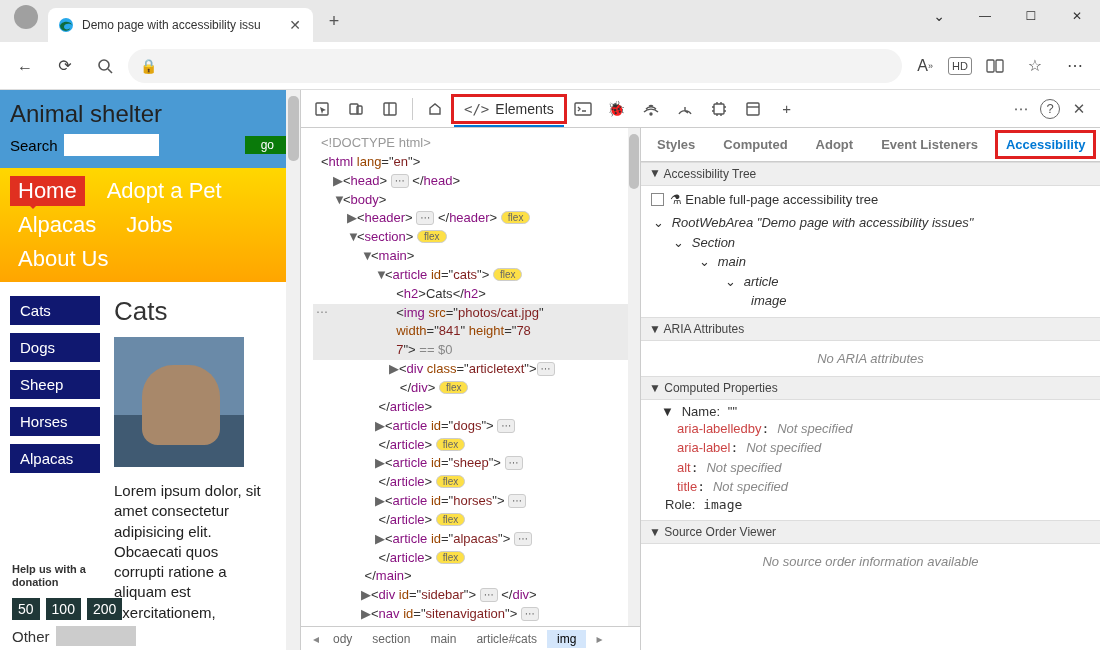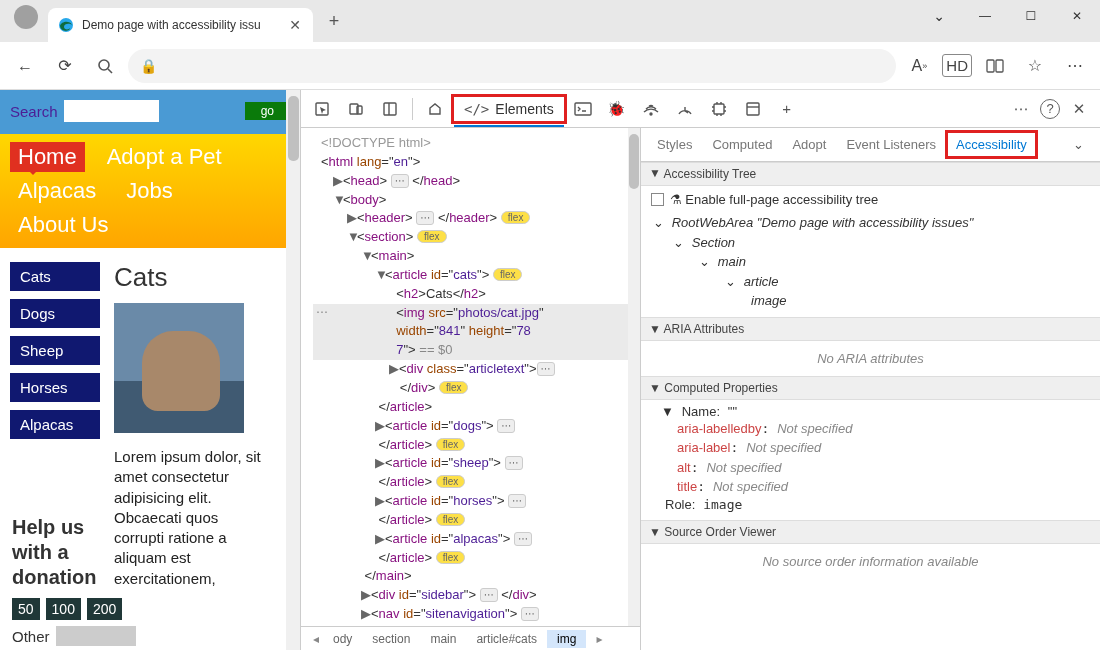--- a/index.html
+++ b/index.html
@@ -24,72 +24,72 @@
 
 
 .viewport { display: flex; height: 560px; background: #fff; }
 .page { width: 300px; position: relative; overflow: hidden; }
 .page-scroll { position: absolute; right: 0; top: 0; bottom: 0; width: 14px; background: #f0f0f0; }
 .page-scroll-thumb { position: absolute; right: 1px; top: 6px; width: 11px; height: 65px; background: #c0c0c0; border-radius: 5px; }
 
 .hero { background: #4a9ad4; padding: 10px 10px 12px 10px; }
 .hero h1 { font-size: 24px; font-weight: 400; color: #222; margin-bottom: 6px; }
 .search-row { display: flex; align-items: center; gap: 6px; }
-.search-row label { color: #4c1d95; font-size: 15px; }
+.search-row label { color: #000000; font-size: 15px; }
 .search-row input { width: 95px; height: 22px; background: #fff; border: none; }
 .go-btn { background: #0a7a0a; color: #fff; border: none; padding: 2px 16px; font-size: 12px; margin-left: auto; }
 
 .topnav { background: linear-gradient(#ffd700, #ffa500); padding: 8px 4px; }
 .topnav ul { list-style: none; display: flex; flex-wrap: wrap; gap: 4px 14px; padding-left: 6px; }
 .topnav li { font-size: 22px; color: #fff; padding: 2px 8px; }
 .topnav li.active { background: #e03020; position: relative; }
 .topnav li.active::after { content: ""; position: absolute; left: 18px; bottom: -8px; border: 5px solid transparent; border-top-color: #e03020; }
 
 .content { display: flex; padding: 14px 10px; gap: 14px; }
 .sidebar { display: flex; flex-direction: column; gap: 8px; width: 90px; }
 .sidebar a { display: block; background: #101870; color: #fff; padding: 6px 10px; font-size: 15px; text-decoration: none; }
 .article h2 { font-size: 26px; font-weight: 400; margin-bottom: 10px; color: #333; }
 .cat-img { width: 130px; height: 130px; background: linear-gradient(#6a8aa8 60%, #405a72 60%); position: relative; margin-bottom: 14px; overflow: hidden; }
 .cat-silhouette { position: absolute; left: 28px; top: 28px; width: 78px; height: 80px; background: #a8886a; border-radius: 40% 40% 20% 20%; }
 .article p { font-size: 15px; color: #222; line-height: 1.35; max-width: 150px; }
 
 .donation { padding: 0 12px; }
-.donation h3 { font-size: 20px; font-weight: 700; line-height: 1.25; margin-bottom: 8px; }
+.donation h3 { font-size: 11px; font-weight: 700; line-height: 1.25; margin-bottom: 8px; }
 .don-row { display: flex; gap: 6px; margin-bottom: 6px; }
 .don-row span { background: #203838; color: #fff; font-size: 14px; padding: 3px 6px; }
 .don-other { display: flex; align-items: center; gap: 6px; font-size: 15px; }
 .don-other input { width: 80px; height: 20px; background: #ccc; border: none; }
 
 
 .devtools { flex: 1; display: flex; flex-direction: column; border-left: 1px solid #ccc; }
 .dt-top { height: 38px; border-bottom: 1px solid #ccc; display: flex; align-items: center; padding: 0 6px; gap: 4px; }
 .dt-icon { width: 30px; height: 28px; display: inline-flex; align-items: center; justify-content: center; color: #555; font-size: 15px; border-radius: 3px; }
 .dt-sep { width: 1px; height: 22px; background: #ccc; margin: 0 3px; }
 .elements-tab { display: flex; align-items: center; gap: 6px; padding: 4px 10px; position: relative; }
 .elements-tab::after { content: ""; position: absolute; left: 0; right: 0; bottom: -6px; height: 2px; background: #0078d4; }
 .redbox { outline: 3px solid #e02020; outline-offset: 0; }
 
 .dt-body { flex: 1; display: flex; min-height: 0; }
 .dom { flex: 1; font-family: Consolas, monospace; font-size: 13px; padding: 6px 0 0 12px; line-height: 1.45; overflow: hidden; position: relative; }
 .dom-scroll { position: absolute; right: 0; top: 0; bottom: 0; width: 12px; background: #f0f0f0; }
 .dom-thumb { position: absolute; right: 1px; top: 6px; width: 10px; height: 55px; background: #c0c0c0; border-radius: 5px; }
 .tag { color: #881280; }
 .attr-n { color: #994500; }
-.attr-v { color: #4c1d95; }
+.attr-v { color: #7f1d1d; }
 .pill { display: inline-block; font: 10px sans-serif; color: #666; background: #fde047; border: 1px solid #ccc; border-radius: 9px; padding: 0 6px; vertical-align: 1px; }
 .dots { display: inline-block; background: #eee; border: 1px solid #ccc; border-radius: 3px; padding: 0 3px; font-size: 10px; color: #555; line-height: 12px; vertical-align: 1px; }
 .arr { display: inline-block; width: 10px; color: #666; }
 .sel-line { background: #eaeaea; }
 .row-gutter { position: absolute; left: 0px; width: 18px; text-align: center; color: #888; font-size: 12px; }
 
 .dom .l0 { padding-left: 8px; } .dom .l1 { padding-left: 20px; } .dom .l2 { padding-left: 34px; }
 .dom .l3 { padding-left: 48px; } .dom .l4 { padding-left: 62px; } .dom .l5 { padding-left: 76px; }
 
 .a11y { width: 460px; border-left: 1px solid #ccc; display: flex; flex-direction: column; min-height: 0; }
-.a11y-tabs { display: flex; align-items: center; height: 34px; border-bottom: 1px solid #ccc; padding: 0 8px; gap: 4px; }
+.a11y-tabs { display: flex; align-items: center; height: 34px; border-bottom: 1px solid #ccc; padding: 0 8px; gap: 12px; font-weight: bold; }
 .a11y-tabs span { font-size: 13px; color: #777; padding: 4px 8px; white-space: nowrap; }
 .a11y-tabs span.active { color: #0078d4; }
 .a11y-body { flex: 1; overflow: hidden; font-size: 13px; }
 .a11y-body .sec-head { background: #efefef; border-bottom: 1px solid #ddd; border-top: 1px solid #ddd; padding: 4px 8px; font-size: 12px; color: #444; }
 .a11y-body .sec-body { padding: 6px 10px; }
 .tree-line { font-family: Consolas, monospace; font-style: italic; line-height: 1.5; white-space: nowrap; }
 .tl0 { padding-left: 2px; } .tl1 { padding-left: 22px; } .tl2 { padding-left: 48px; } .tl3 { padding-left: 74px; } .tl4 { padding-left: 100px; }
 .checkbox { width: 13px; height: 13px; border: 1px solid #888; display: inline-block; vertical-align: -2px; margin-right: 6px; }
 .propline { font-family: Consolas, monospace; padding-left: 26px; line-height: 1.5; }
 .propline .key { color: #c44; }
@@ -134,35 +134,36 @@
   <div class="ab-btn">
       <svg width="16" height="16" viewBox="0 0 16 16" fill="none" stroke="#555" stroke-width="1.6">
         <circle cx="7" cy="7" r="5"></circle>
         <line x1="11" y1="11" x2="15" y2="15"></line>
       </svg>
     </div>
   <div class="omnibox">
     <span style="color:#666;">🔒</span>
   </div>
   <div class="ab-btn">A<sup style="font-size:9px;">»</sup></div>
-  <div class="ab-btn" style="font-size:15px;border:1px solid #888;border-radius:3px;width:auto;padding:2px 3px;height:auto;">HD</div>
+  <div class="ab-btn" style="font-size:11px;border:1px solid #888;border-radius:3px;width:auto;padding:2px 3px;height:auto;">HD</div>
   <div class="ab-btn">
       <svg width="18" height="16" viewBox="0 0 18 16" fill="none" stroke="#555" stroke-width="1.3">
         <rect x="1" y="2" width="7" height="12" rx="1"></rect>
         <rect x="10" y="2" width="7" height="12" rx="1"></rect>
       </svg>
     </div>
   <div class="ab-btn">☆</div>
   <div class="ab-btn">⋯</div>
 </div>
 
 <div class="viewport">
 
   <div class="page">
     <div class="hero">
+      <h1>Animal shelter</h1>
       <div class="search-row">
         <label>Search</label>
         <input style="">
         <button class="go-btn">go</button>
       </div>
     </div>
     <nav class="topnav">
       <ul>
         <li class="active">Home</li>
         <li>Adopt a Pet</li>

